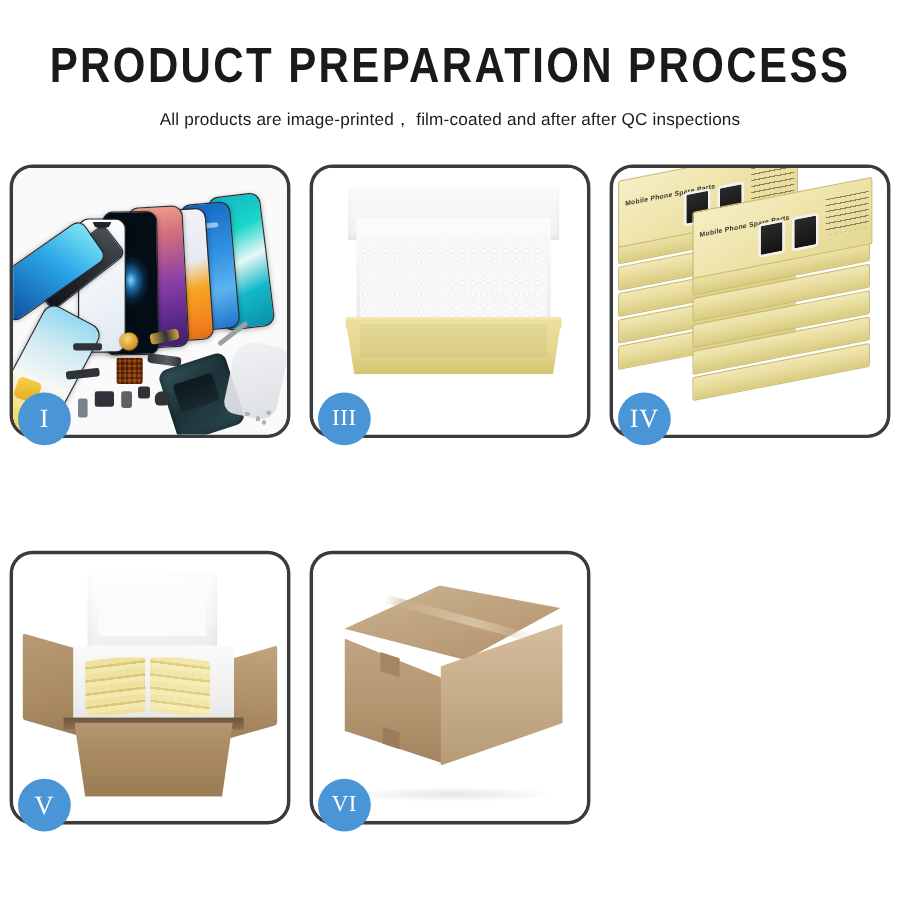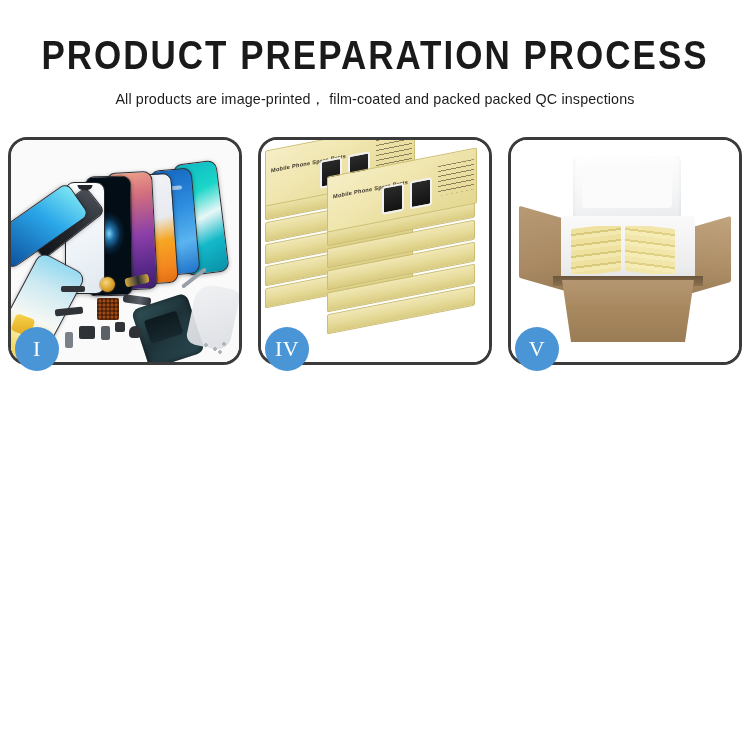--- a/index.html
+++ b/index.html
@@ -531,21 +531,21 @@
     position: absolute; left: 30px; bottom: 16px;
     width: 172px; height: 12px;
     background: radial-gradient(ellipse at center, rgba(0,0,0,0.10) 0%, rgba(0,0,0,0) 72%);
   }
 </style>
 </head>
 <body>
 
 <div class="header">
   <div class="page-title">PRODUCT PREPARATION PROCESS</div>
-  <div class="page-subtitle">All products are image-printed， film-coated and packed packed QC inspections</div>
+  <div class="page-subtitle">All products are image-printed， film-coated and after after QC inspections</div>
 </div>
 
 <div class="grid">
 
   <div class="panel">
     <div class="panel-inner p1">
       <div class="phone-fan">
         <div class="ph ph-teal"></div>
         <div class="ph ph-blue2"></div>
         <div class="ph ph-gold"></div>
@@ -571,20 +571,31 @@
         <div class="part blk3"></div>
         <div class="part blk4"></div>
         <div class="part blk5"></div>
         <div class="ylw-chip"></div>
       </div>
     </div>
     <div class="badge">I</div>
   </div>
 
 
+  <div class="panel">
+    <div class="panel-inner p3">
+      <div class="box3-lid"></div>
+      <div class="box3-back"></div>
+      <div class="box3-foam"></div>
+      <div class="box3-bubble"></div>
+      <div class="box3-lip"></div>
+      <div class="box3-base"></div>
+    </div>
+    <div class="badge wide">III</div>
+  </div>
 
   <div class="panel">
     <div class="panel-inner p4">
       <div class="stack">
         <div class="kbox s5"></div>
         <div class="kbox s4"></div>
         <div class="kbox s3"></div>
         <div class="kbox s2"></div>
         <div class="kbox s1"></div>
 
@@ -621,14 +632,26 @@
       <div class="ybox-grp">
         <div class="ycol l"></div>
         <div class="ycol r"></div>
       </div>
       <div class="carton-rim"></div>
       <div class="carton-front"></div>
     </div>
     <div class="badge">V</div>
   </div>
 
+  <div class="panel">
+    <div class="panel-inner p6">
+      <div class="c6-shadow"></div>
+      <div class="c6-top"></div>
+      <div class="c6-left"></div>
+      <div class="c6-right"></div>
+      <div class="c6-seam"></div>
+      <div class="c6-tab1"></div>
+      <div class="c6-tab2"></div>
+    </div>
+    <div class="badge wide">VI</div>
+  </div>
 
 </div>
 
 </body></html>

